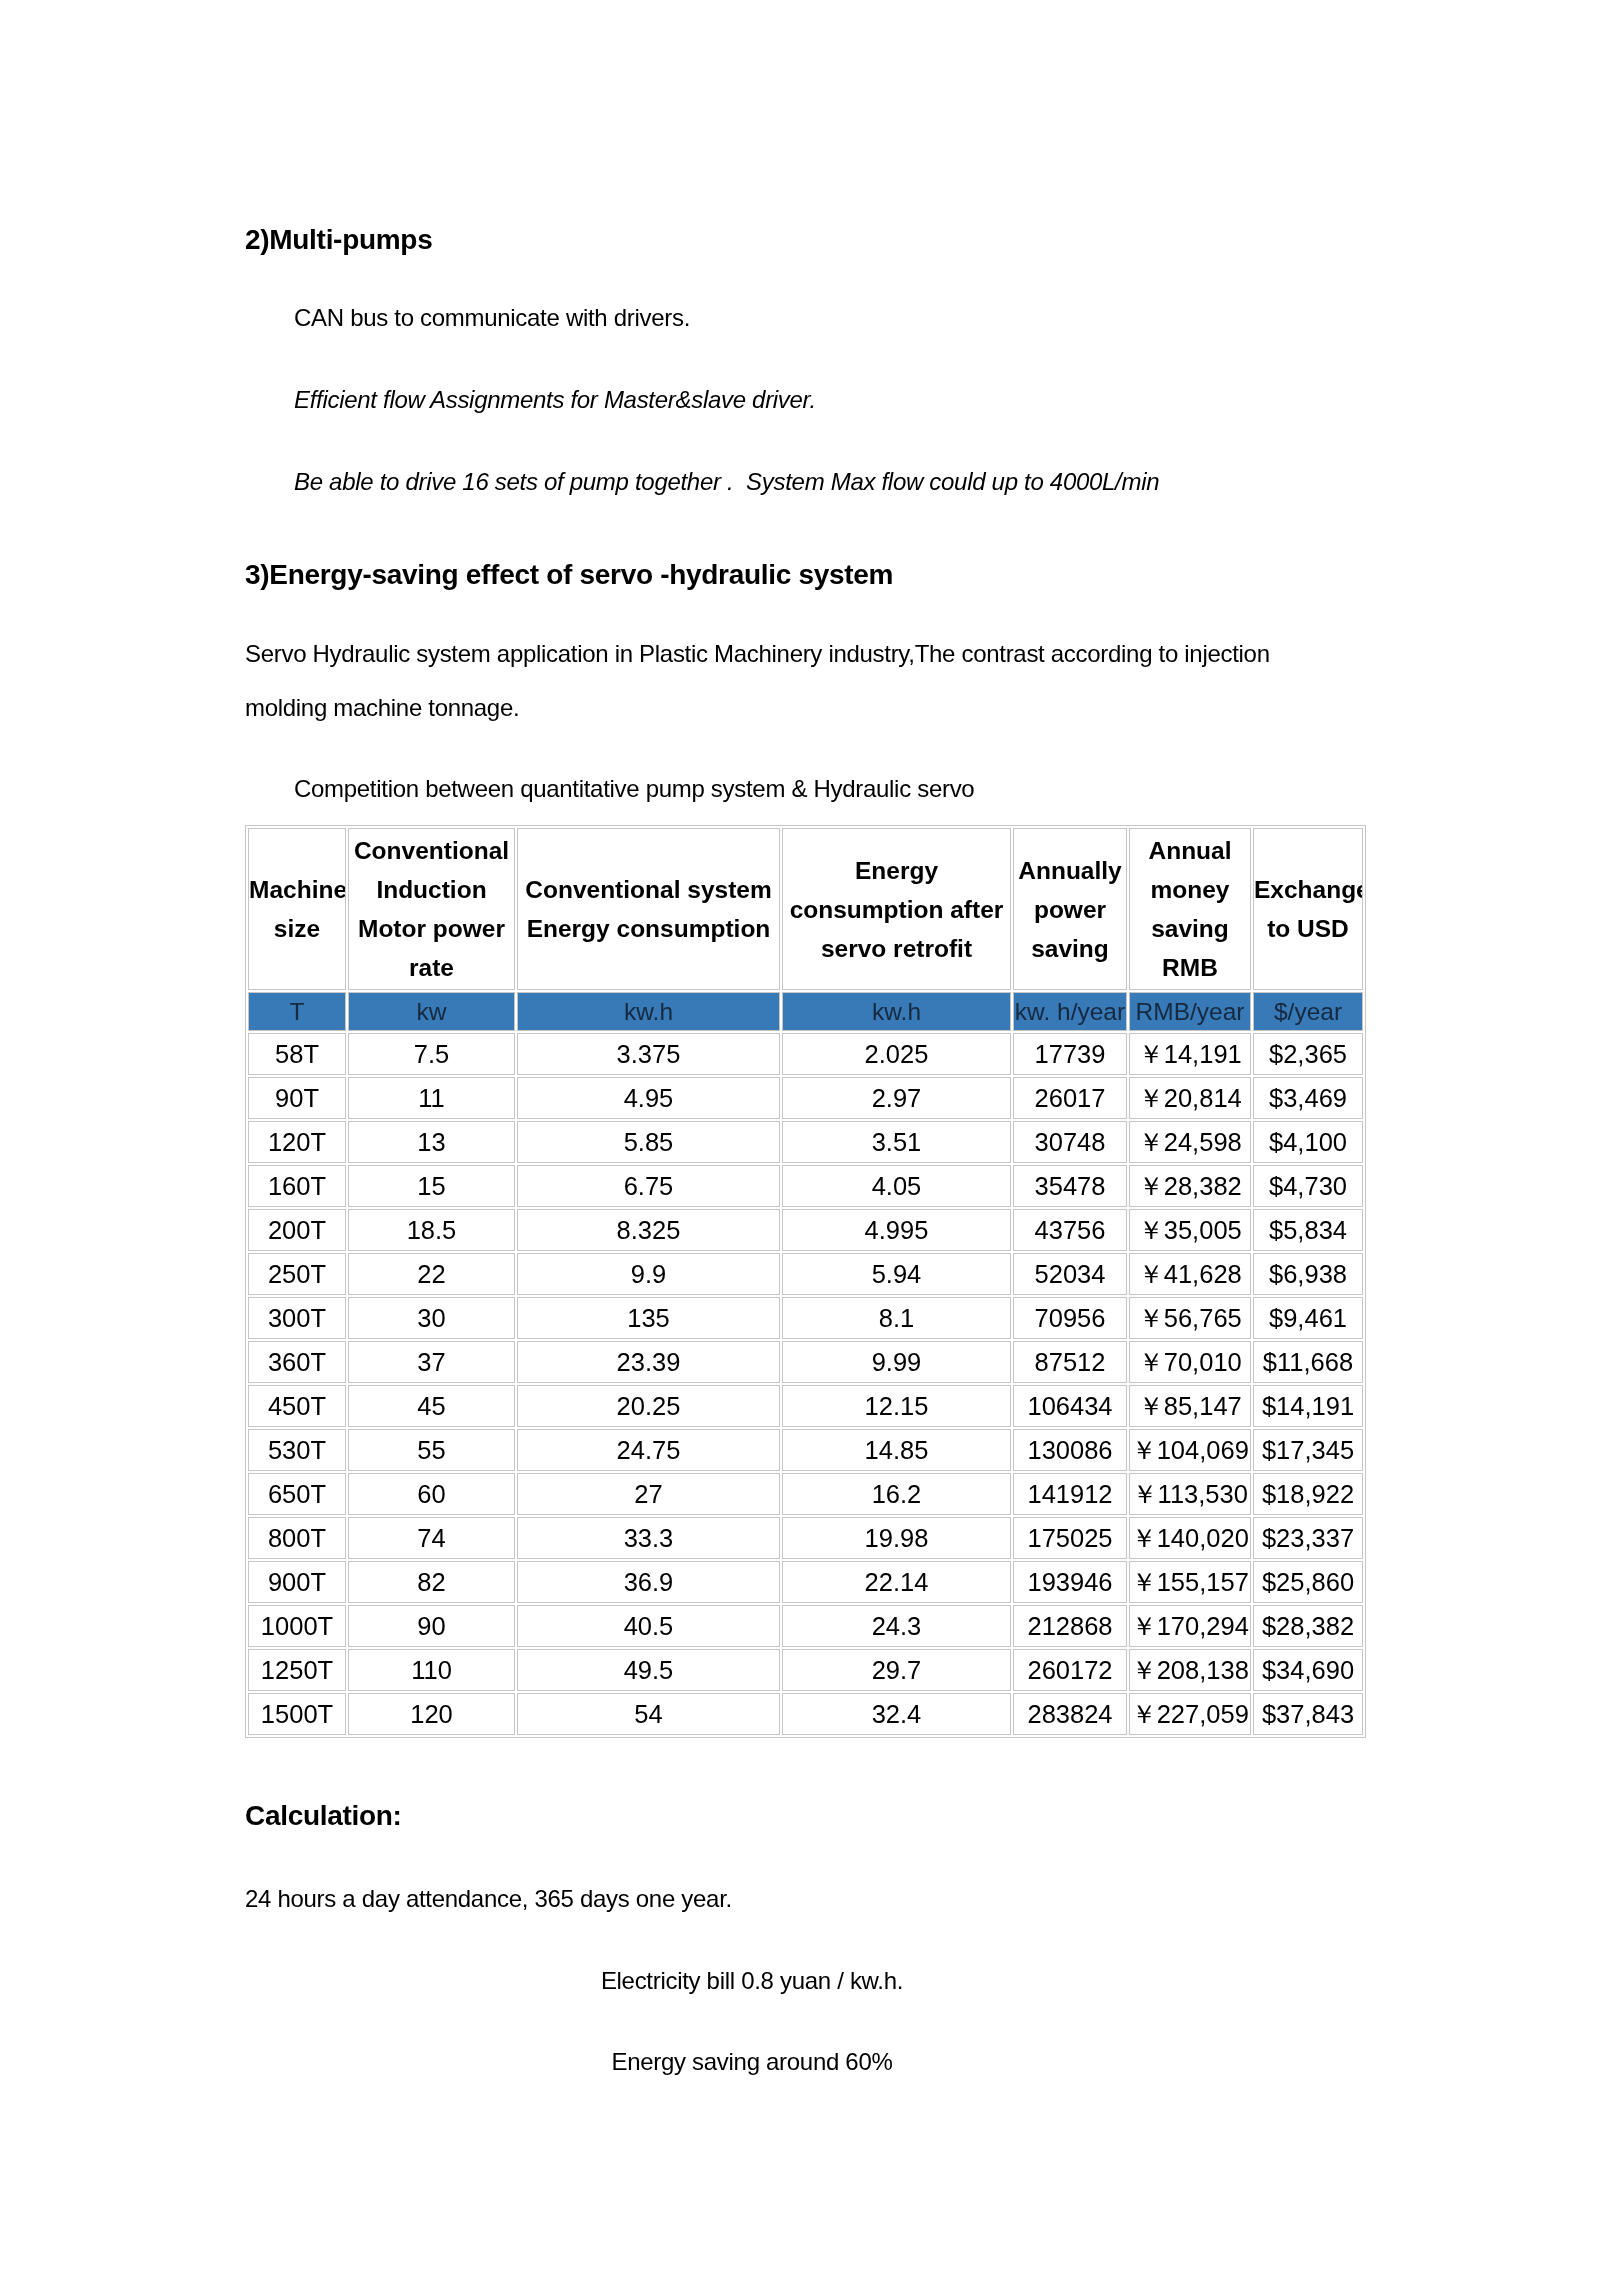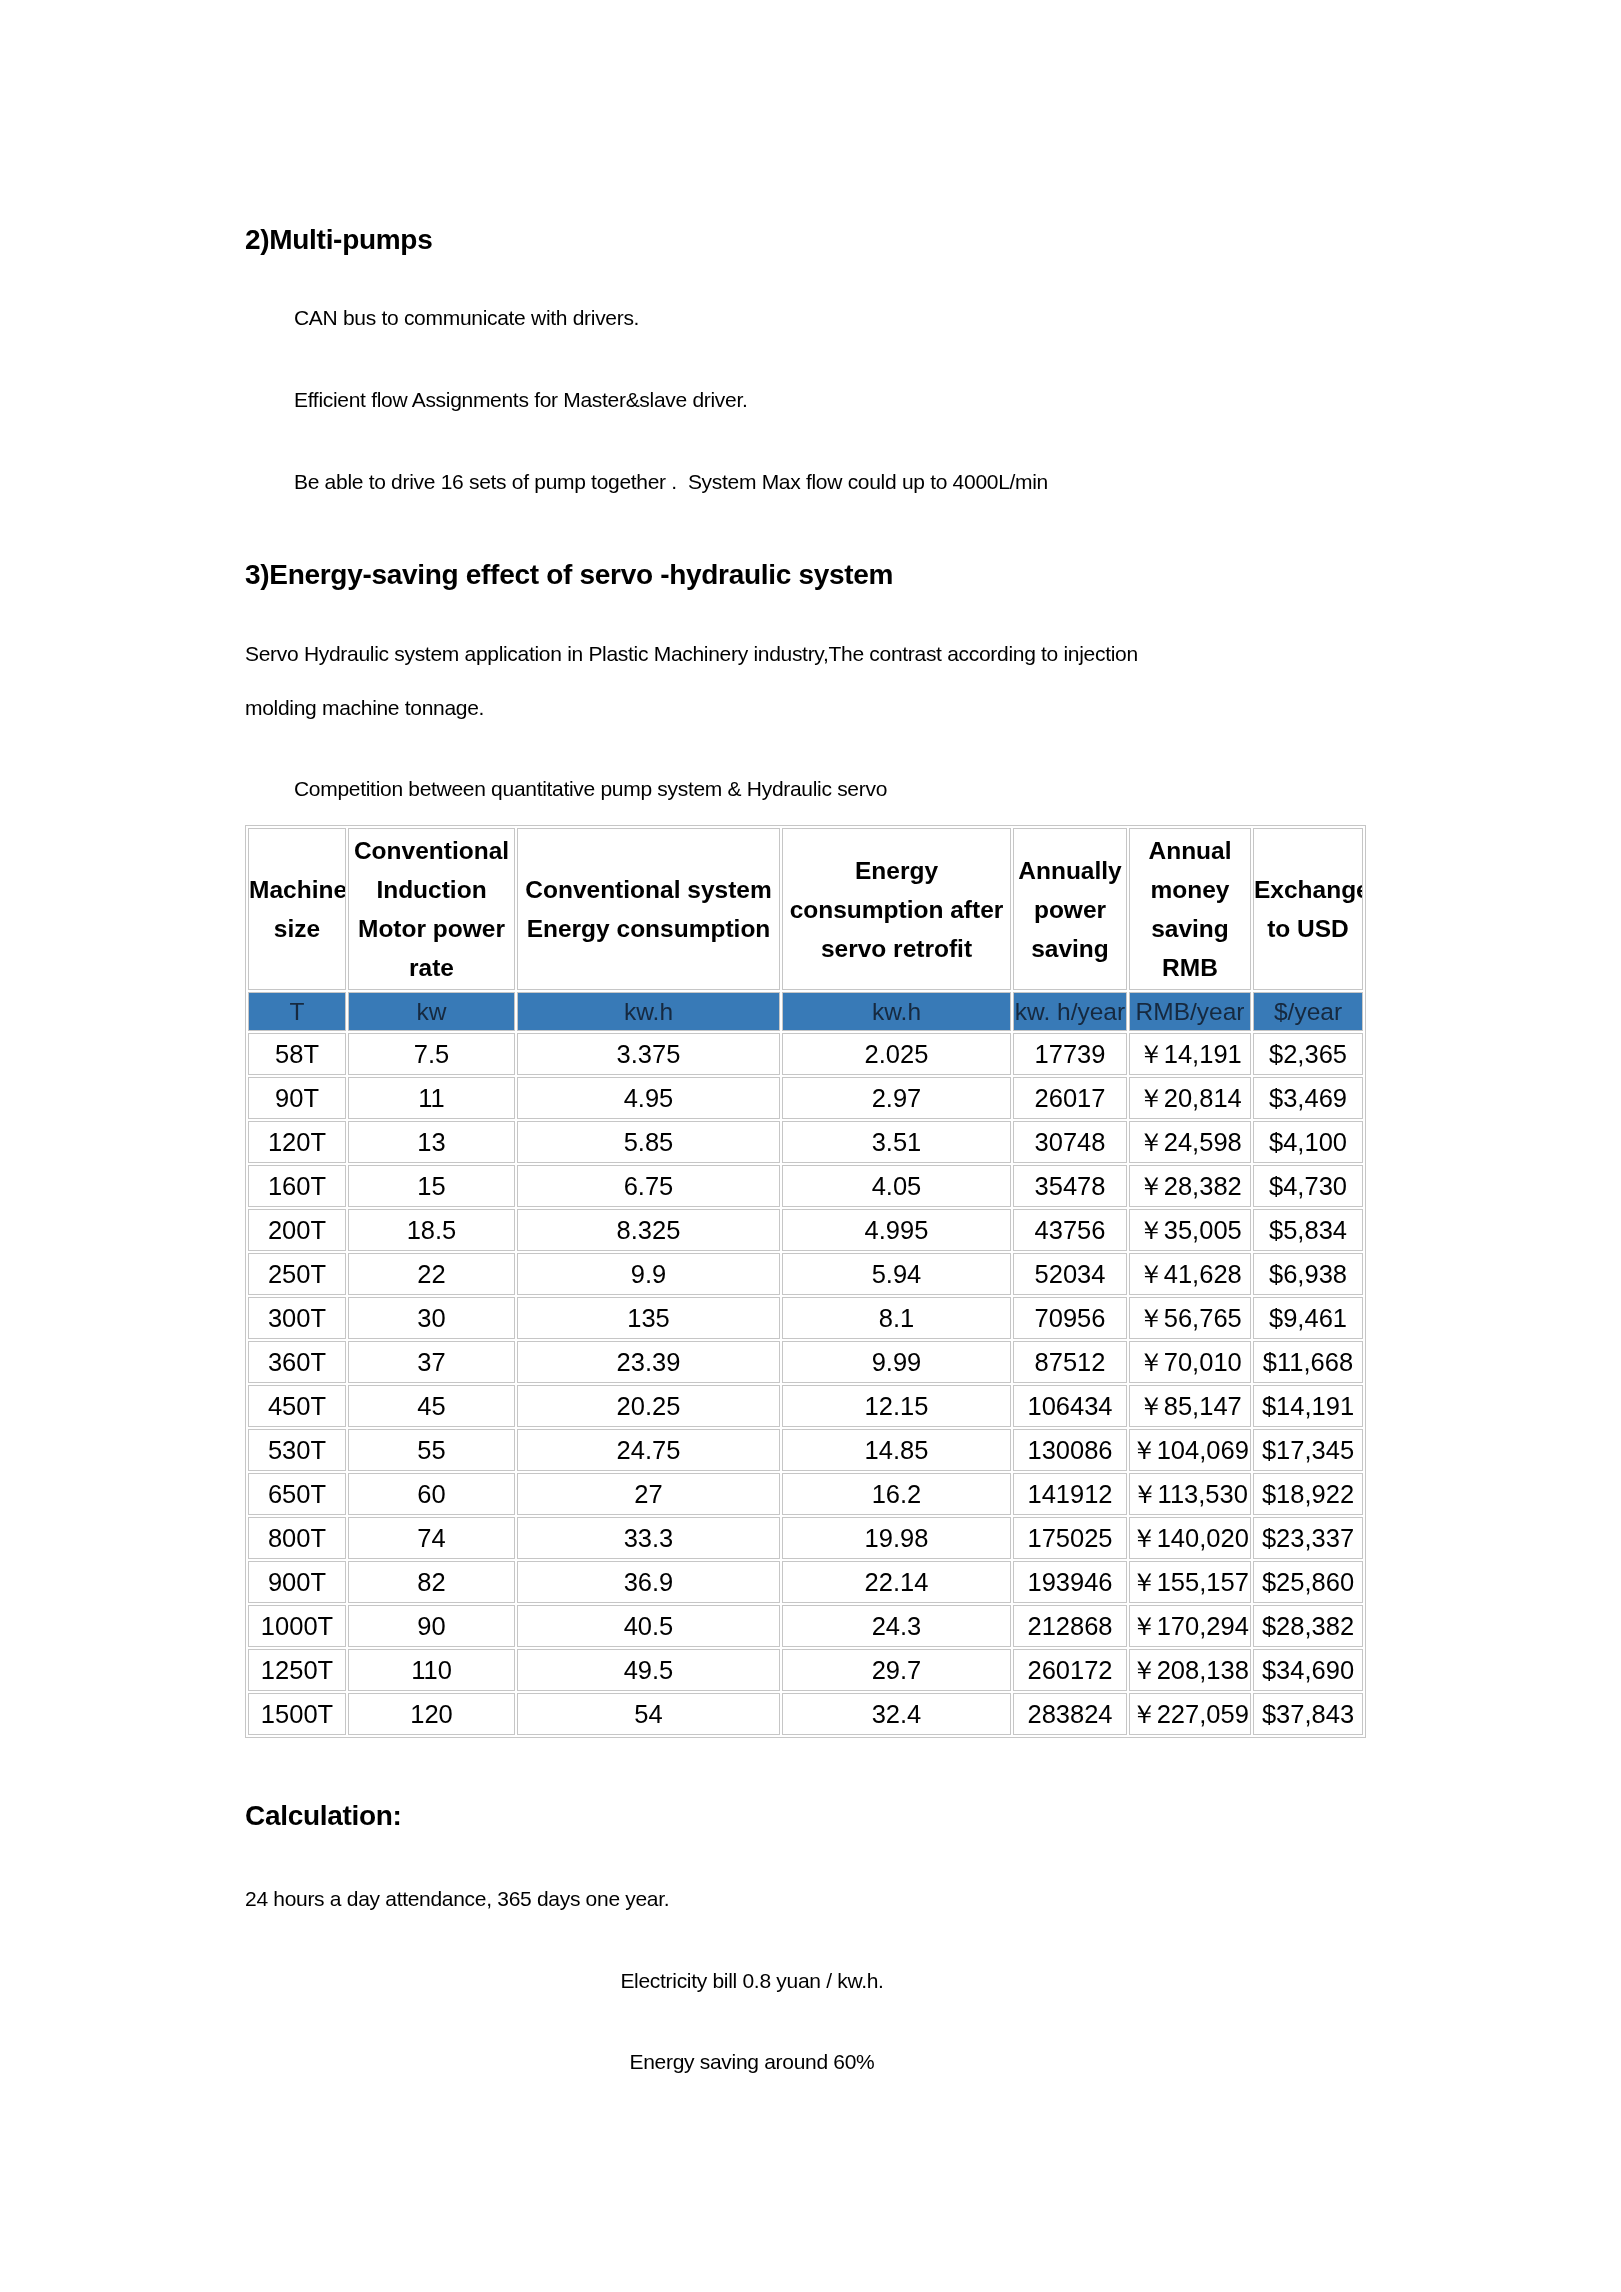--- a/index.html
+++ b/index.html
@@ -14,26 +14,26 @@
     box-sizing:border-box;
     width:1309px;height:2293px;
     padding:222px 50px 0 245px;
     border-radius:28px;
   }
   .h-main{
     font-size:28px;line-height:35px;font-weight:bold;
     margin:0;letter-spacing:-0.3px;
   }
   .para{
-    font-size:21px;line-height:54px;margin:0;
+    font-size:24px;line-height:54px;margin:0;
     letter-spacing:-0.3px;white-space:pre;
   }
   .indent{margin-left:49px;}
   .m-bullet1{margin-top:34px;}
-  .m-bullet{margin-top:28px;}
+  .m-bullet{margin-top:28px;font-style:italic;}
   .m-h2{margin-top:48px;}
   .m-intro{margin-top:35px;}
   .m-caption{margin-top:26.5px;}
   .m-calc{margin-top:60px;}
   .m-line1{margin-top:39px;}
   .m-line{margin-top:27.4px;text-align:center;}
 
   table.energy{
     margin:9.8px 0 0 0;
     border-collapse:separate;

